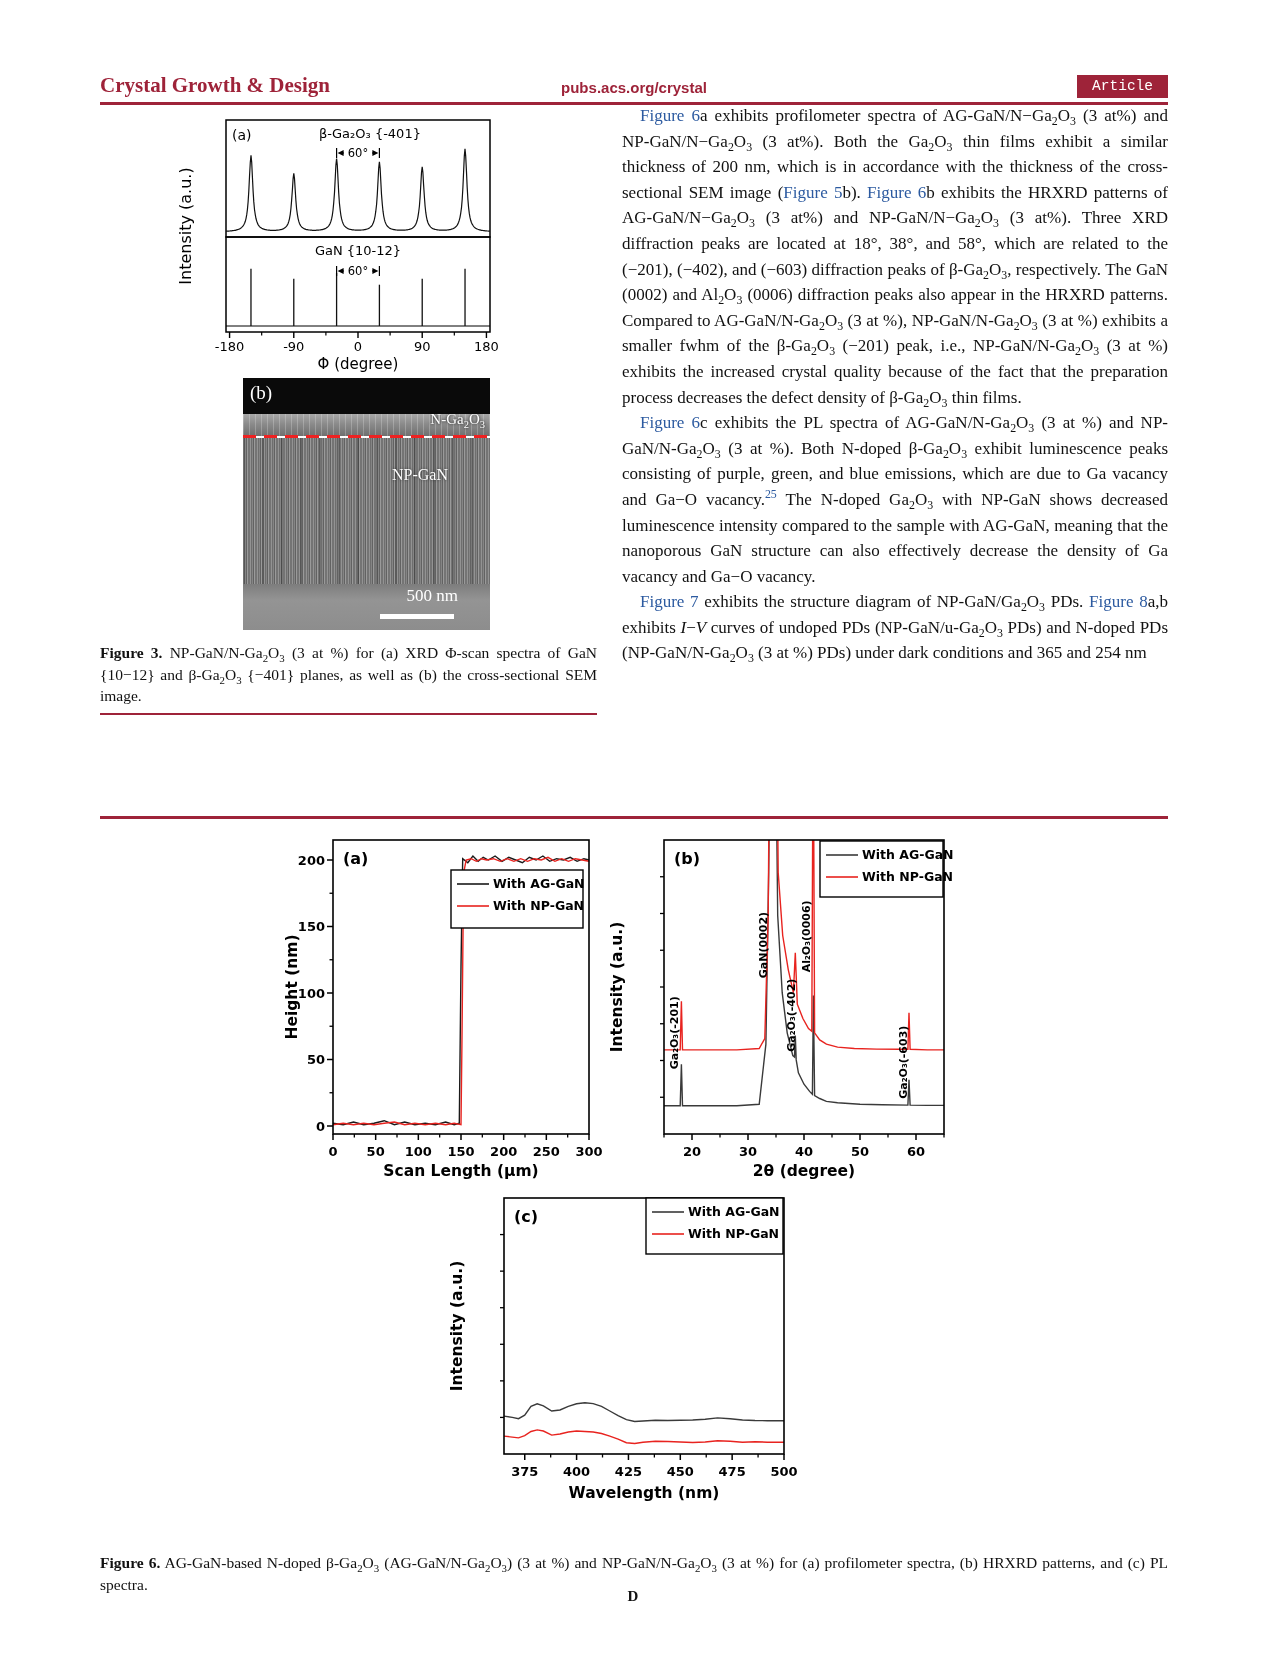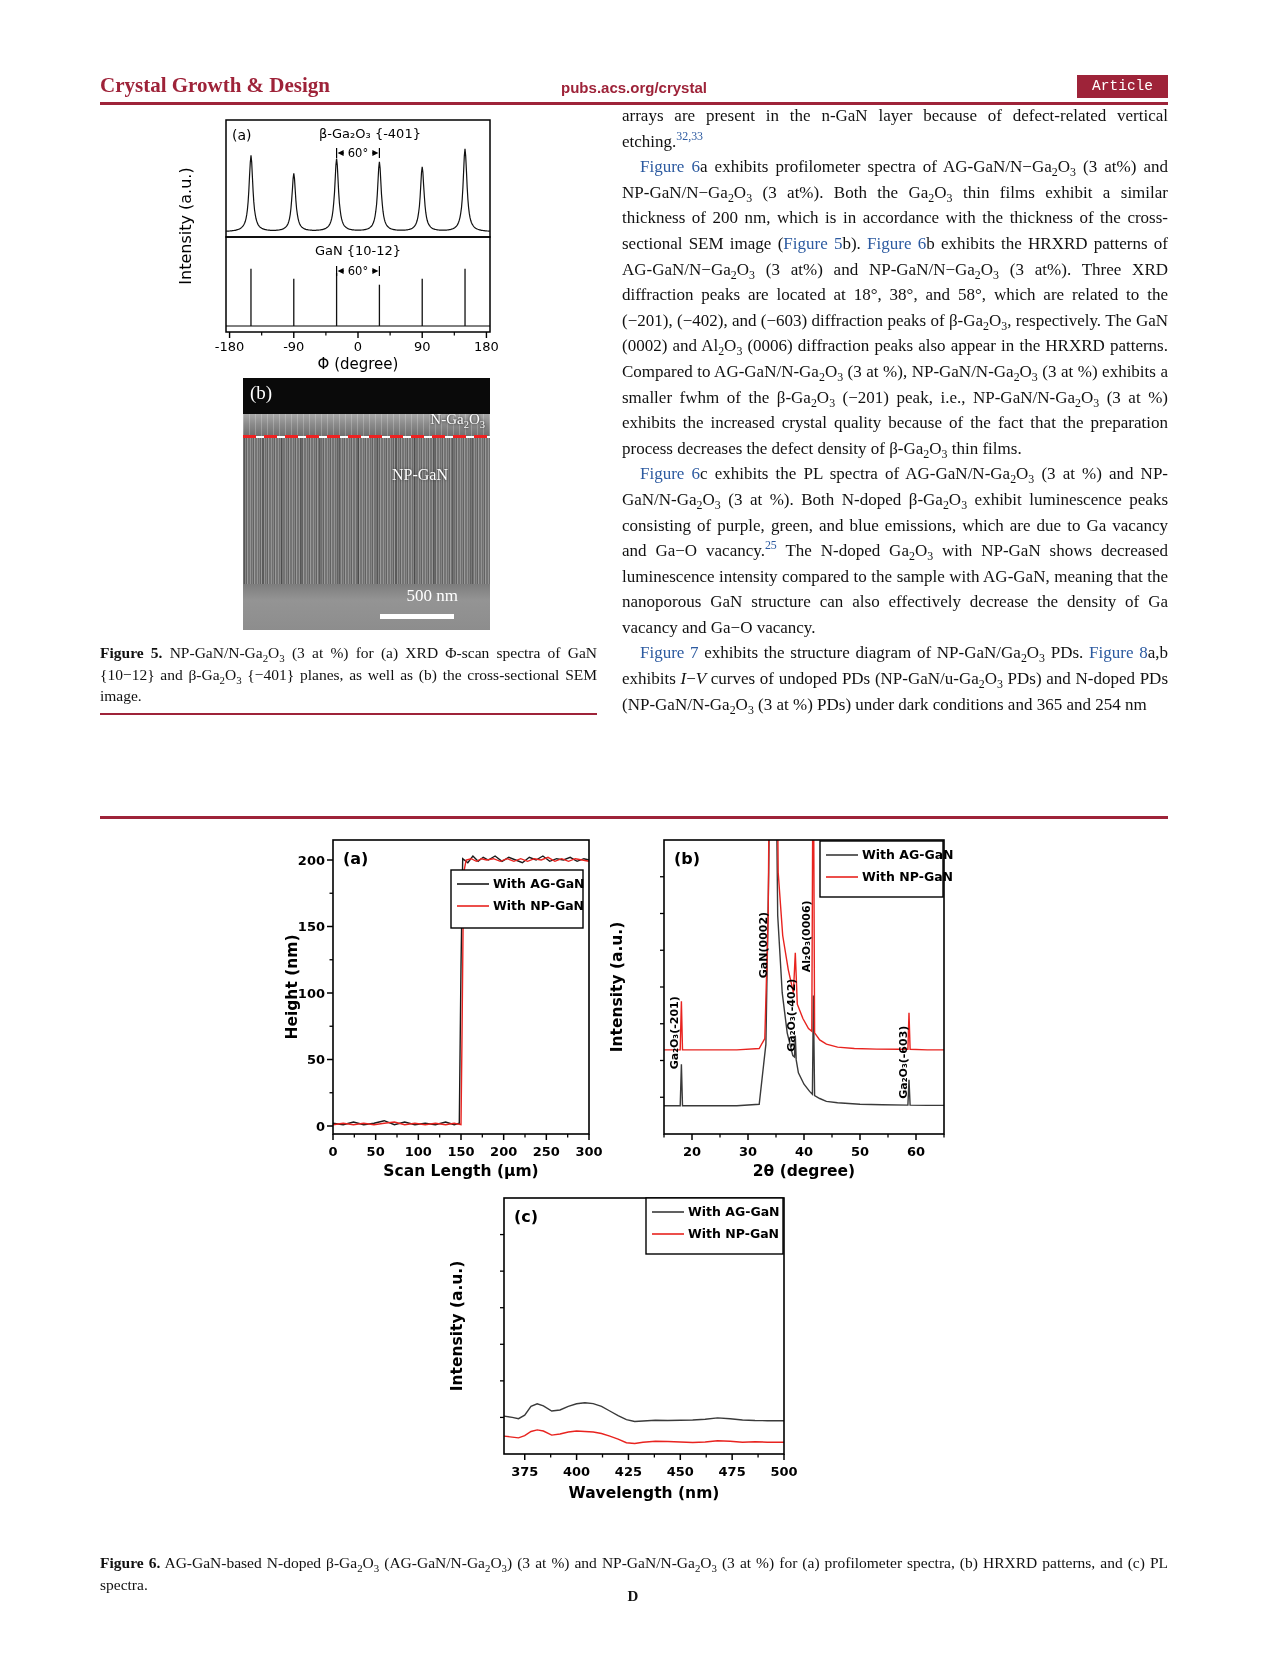--- a/index.html
+++ b/index.html
@@ -131,26 +131,25 @@
     <div class="sem-dash"></div>
     <div class="sem-porous"></div>
     <div class="sem-bottom"></div>
     <div class="sem-b">(b)</div>
     <div class="sem-lab1">N-Ga<span class="sb">2</span>O<span class="sb">3</span></div>
     <div class="sem-lab2">NP-GaN</div>
     <div class="sem-scale-text">500 nm</div>
     <div class="sem-bar"></div>
   </div>
 
-  <div class="cap cap5"><span class="b">Figure 5.</span> NP-GaN/N-Ga<span class="sb">2</span>O<span class="sb">3</span> (3 at %) for (a) XRD Φ-scan spectra of GaN {10−12} and β-Ga<span class="sb">2</span>O<span class="sb">3</span> {−401} planes, as well as (b) the cross-sectional SEM image.</div>
+  <div class="cap cap5"><span class="b">Figure 3.</span> NP-GaN/N-Ga<span class="sb">2</span>O<span class="sb">3</span> (3 at %) for (a) XRD Φ-scan spectra of GaN {10−12} and β-Ga<span class="sb">2</span>O<span class="sb">3</span> {−401} planes, as well as (b) the cross-sectional SEM image.</div>
   <div class="caprule"></div>
 
 
   <div class="rcol">
-    <p>arrays are present in the n-GaN layer because of defect-related vertical etching.<span class="lnk sup">32,33</span></p>
     <p class="ind"><span class="lnk">Figure 6</span>a exhibits profilometer spectra of AG-GaN/N−Ga<span class="sb">2</span>O<span class="sb">3</span> (3 at%) and NP-GaN/N−Ga<span class="sb">2</span>O<span class="sb">3</span> (3 at%). Both the Ga<span class="sb">2</span>O<span class="sb">3</span> thin films exhibit a similar thickness of 200 nm, which is in accordance with the thickness of the cross-sectional SEM image (<span class="lnk">Figure 5</span>b). <span class="lnk">Figure 6</span>b exhibits the HRXRD patterns of AG-GaN/N−Ga<span class="sb">2</span>O<span class="sb">3</span> (3 at%) and NP-GaN/N−Ga<span class="sb">2</span>O<span class="sb">3</span> (3 at%). Three XRD diffraction peaks are located at 18°, 38°, and 58°, which are related to the (−201), (−402), and (−603) diffraction peaks of β-Ga<span class="sb">2</span>O<span class="sb">3</span>, respectively. The GaN (0002) and Al<span class="sb">2</span>O<span class="sb">3</span> (0006) diffraction peaks also appear in the HRXRD patterns. Compared to AG-GaN/N-Ga<span class="sb">2</span>O<span class="sb">3</span> (3 at %), NP-GaN/N-Ga<span class="sb">2</span>O<span class="sb">3</span> (3 at %) exhibits a smaller fwhm of the β-Ga<span class="sb">2</span>O<span class="sb">3</span> (−201) peak, i.e., NP-GaN/N-Ga<span class="sb">2</span>O<span class="sb">3</span> (3 at %) exhibits the increased crystal quality because of the fact that the preparation process decreases the defect density of β-Ga<span class="sb">2</span>O<span class="sb">3</span> thin films.</p>
     <p class="ind"><span class="lnk">Figure 6</span>c exhibits the PL spectra of AG-GaN/N-Ga<span class="sb">2</span>O<span class="sb">3</span> (3 at %) and NP-GaN/N-Ga<span class="sb">2</span>O<span class="sb">3</span> (3 at %). Both N-doped β-Ga<span class="sb">2</span>O<span class="sb">3</span> exhibit luminescence peaks consisting of purple, green, and blue emissions, which are due to Ga vacancy and Ga−O vacancy.<span class="lnk sup">25</span> The N-doped Ga<span class="sb">2</span>O<span class="sb">3</span> with NP-GaN shows decreased luminescence intensity compared to the sample with AG-GaN, meaning that the nanoporous GaN structure can also effectively decrease the density of Ga vacancy and Ga−O vacancy.</p>
     <p class="ind"><span class="lnk">Figure 7</span> exhibits the structure diagram of NP-GaN/Ga<span class="sb">2</span>O<span class="sb">3</span> PDs. <span class="lnk">Figure 8</span>a,b exhibits <span class="it">I</span>−<span class="it">V</span> curves of undoped PDs (NP-GaN/u-Ga<span class="sb">2</span>O<span class="sb">3</span> PDs) and N-doped PDs (NP-GaN/N-Ga<span class="sb">2</span>O<span class="sb">3</span> (3 at %) PDs) under dark conditions and 365 and 254 nm</p>
   </div>
 
   <div class="fig6rule"></div>
 
   <div class="fig6a">
     <svg width="322" height="352">
         <polyline points="50.0,295.3 60.2,296.7 70.5,294.0 80.7,296.7 91.0,295.3 101.2,292.7 111.4,296.7 121.7,294.0 131.9,296.7 142.2,295.3 152.4,296.7 162.6,294.0 171.2,296.7 176.3,295.3 178.0,138.4 179.7,30.7 184.8,34.7 189.9,28.0 195.1,33.3 200.2,29.3 205.3,32.0 212.1,28.0 219.0,33.3 225.8,29.3 232.6,32.0 239.4,34.7 246.3,29.3 253.1,32.0 259.9,28.0 266.7,33.3 273.6,30.7 280.4,32.0 287.2,29.3 294.1,33.3 300.9,30.7 306.0,32.0" fill="none" stroke="#1a1a1a" stroke-width="1.4"></polyline>

